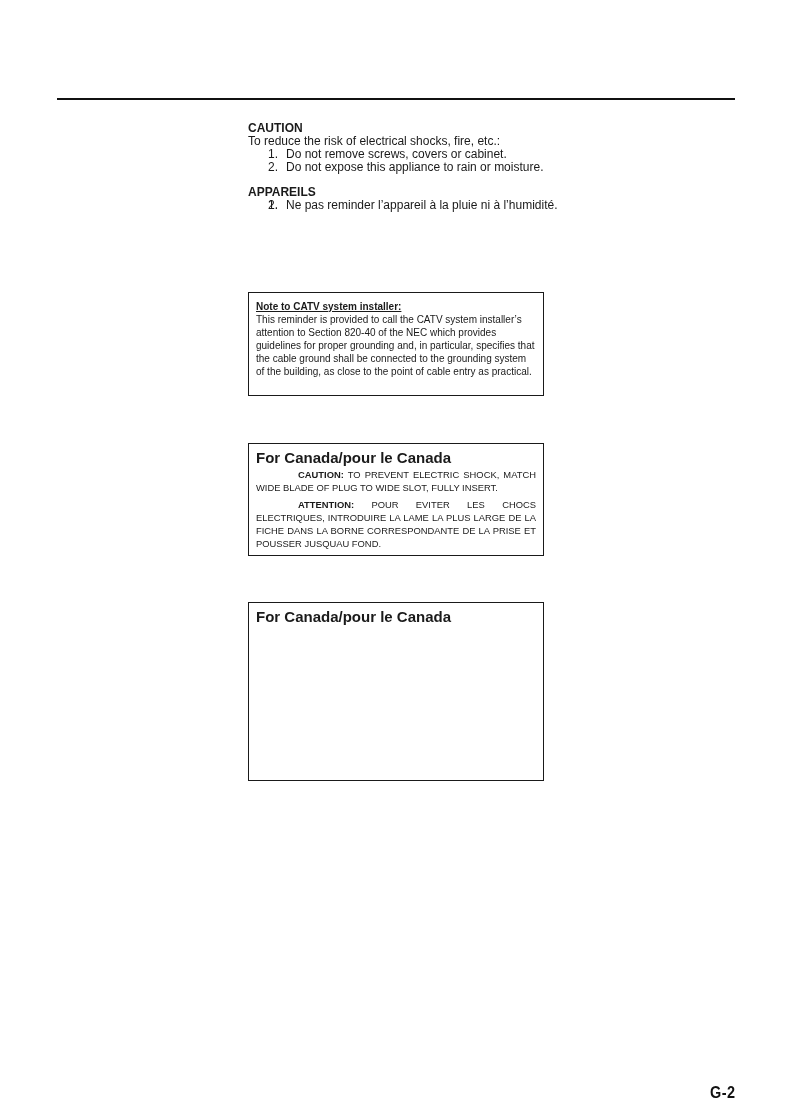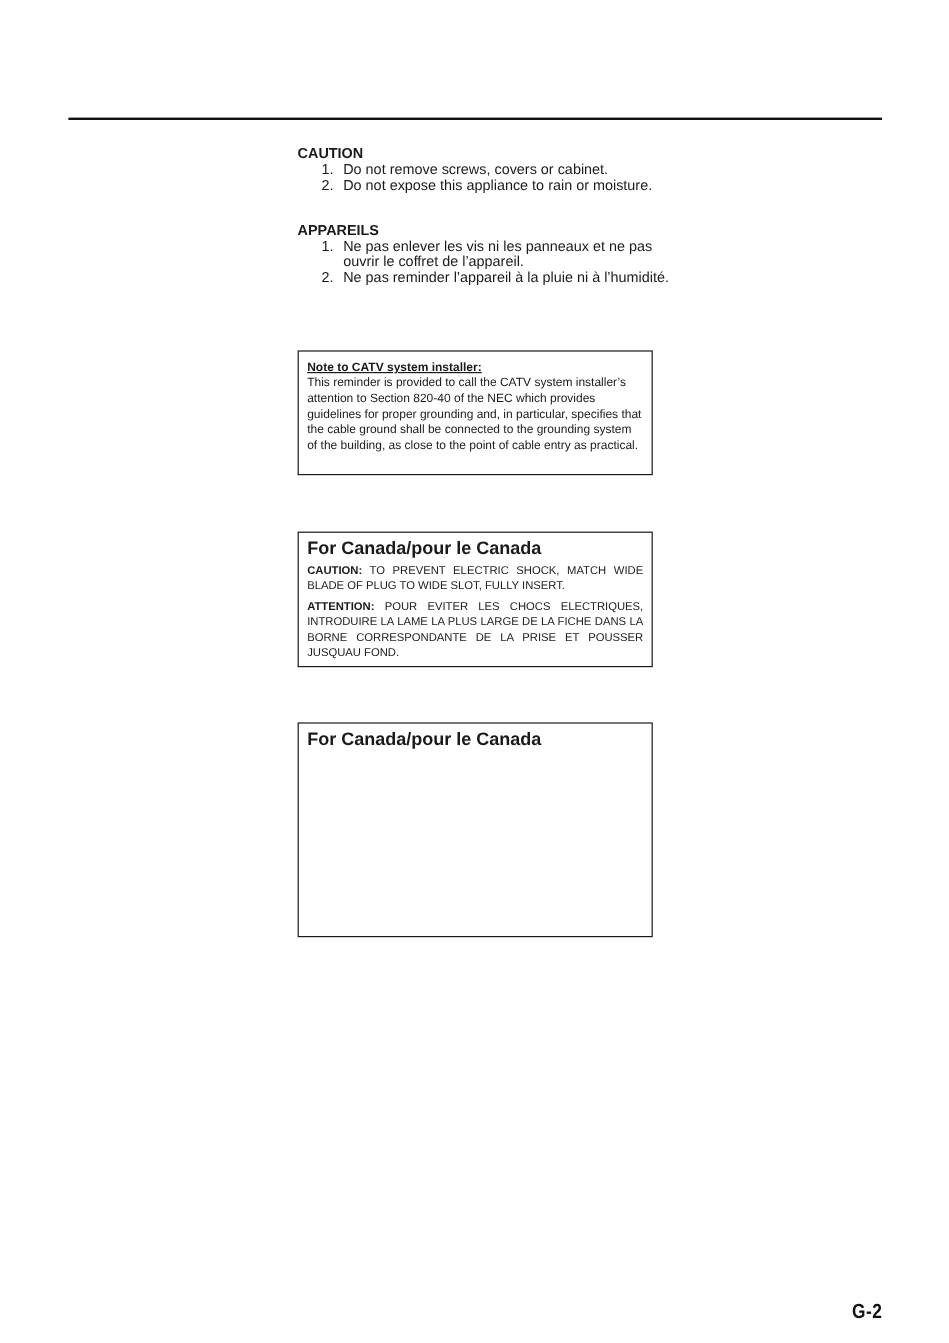--- a/index.html
+++ b/index.html
@@ -86,58 +86,59 @@
     }
     .justified {
       text-align: justify;
       text-align-last: left;
       font-size: 9.4px;
       line-height: 13.3px;
       margin: 0 0 3px 0;
     }
     .justified .lead {
       font-weight: bold;
+      margin-left: 42px;
     }
     .page-num {
       position: absolute;
       left: 710px;
       top: 1083px;
       font-size: 17px;
       font-weight: bold;
       letter-spacing: 0.5px;
       color: #111;
       transform: scaleX(0.85);
       transform-origin: left top;
     }
   </style>
 </head>
 <body>
 
 <div class="top-rule"></div>
 
 <section class="warn-block" id="caution-block">
   <div class="heading">CAUTION</div>
+  <div>To reduce the risk of electrical shocks, fire, etc.:</div>
   <ol>
     <li>
       <span class="num">1.</span>
       <span>Do not remove screws, covers or cabinet.</span>
     </li>
     <li>
       <span class="num">2.</span>
       <span>Do not expose this appliance to rain or moisture.</span>
     </li>
   </ol>
 </section>
 
 <section class="warn-block" id="attention-block">
   <div class="heading">APPAREILS</div>
   <ol>
     <li>
       <span class="num">1.</span>
-      <span>Ne pas enlever les vis ni les panneaux et ne pas ouvrir le coffret de l’appareil.</span>
     </li>
     <li>
       <span class="num">2.</span>
       <span>Ne pas reminder l’appareil à la pluie ni à l’humidité.</span>
     </li>
   </ol>
 </section>
 
 <div class="notice-box" id="catv-box">
   <div class="box-title">Note to CATV system installer:</div>

